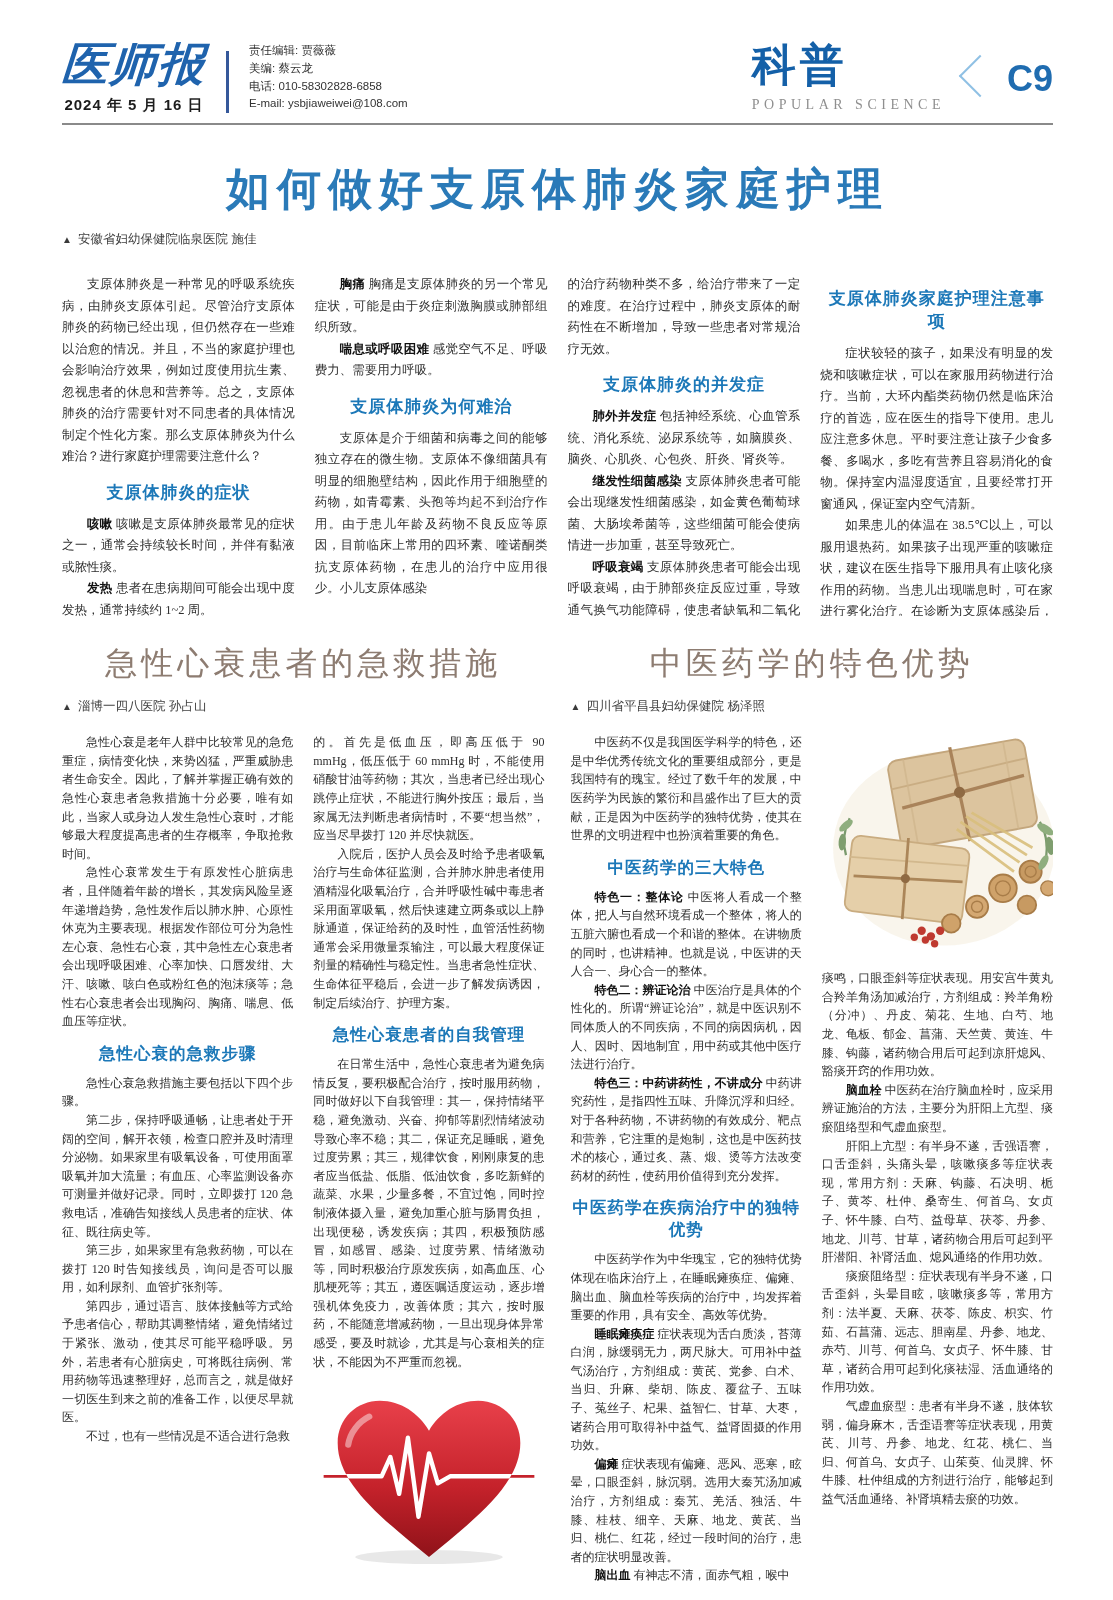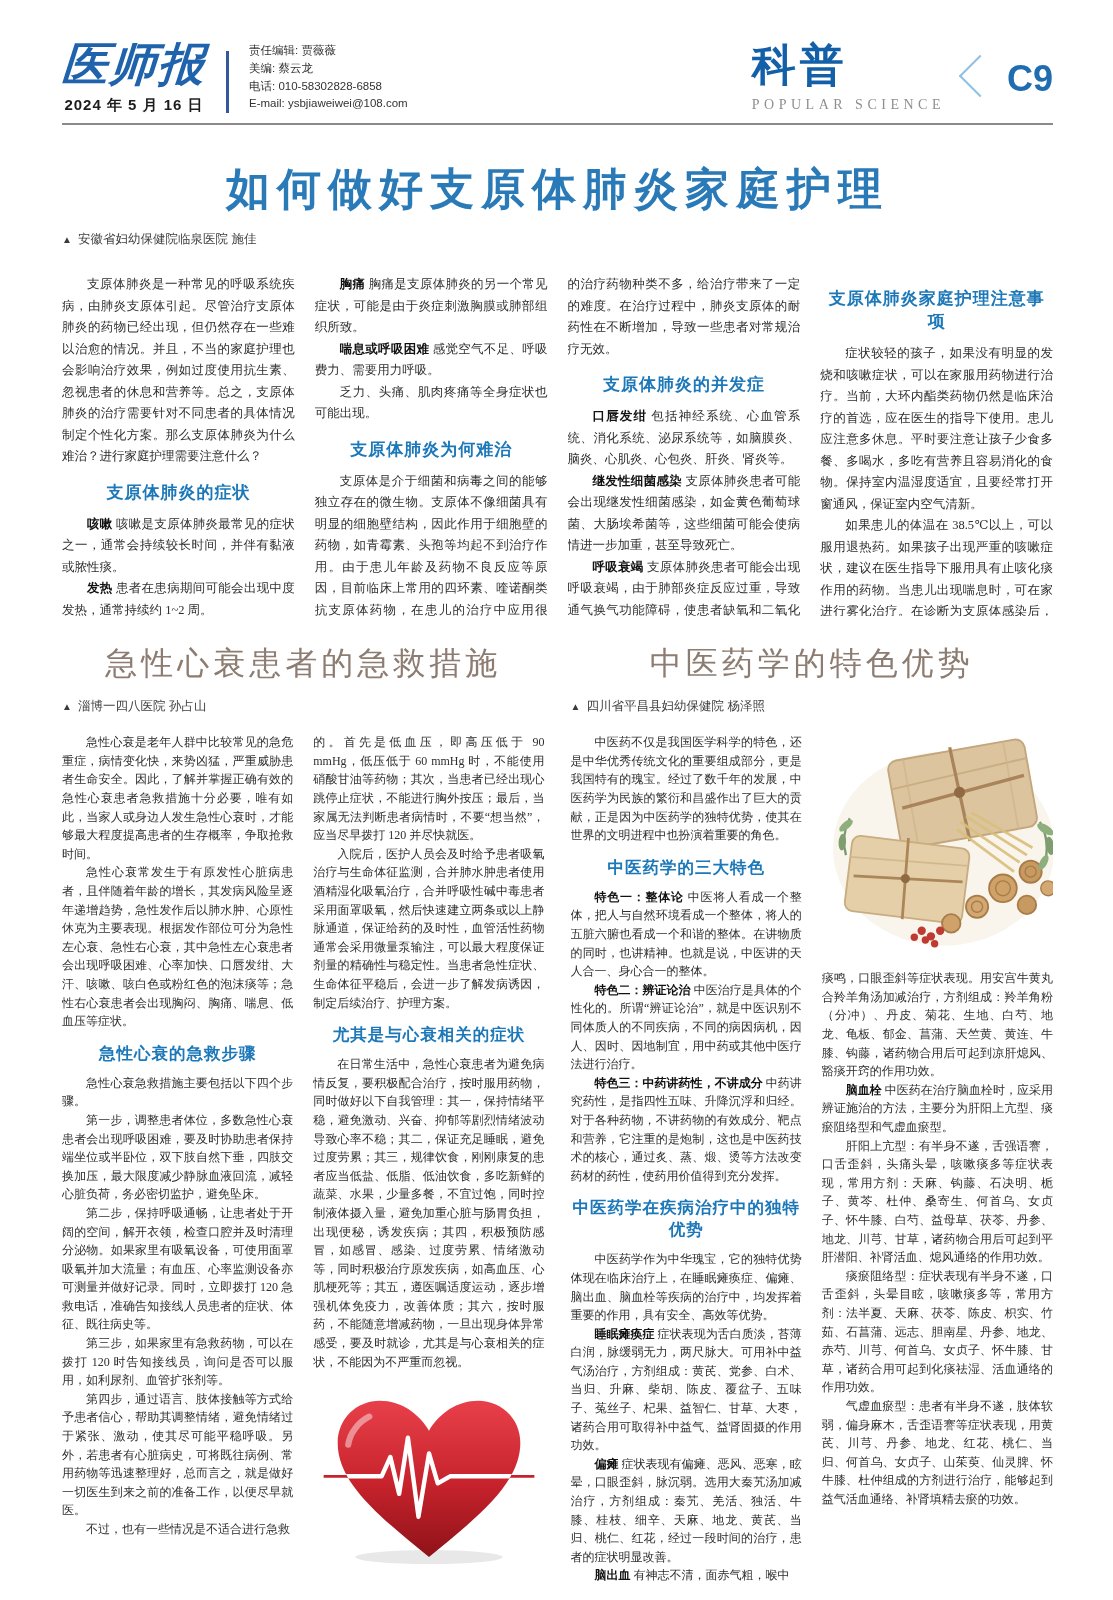--- a/index.html
+++ b/index.html
@@ -98,28 +98,27 @@
     <div class="cols4">
       <div class="tcol">
           <p>支原体肺炎是一种常见的呼吸系统疾病，由肺炎支原体引起。尽管治疗支原体肺炎的药物已经出现，但仍然存在一些难以治愈的情况。并且，不当的家庭护理也会影响治疗效果，例如过度使用抗生素、忽视患者的休息和营养等。总之，支原体肺炎的治疗需要针对不同患者的具体情况制定个性化方案。那么支原体肺炎为什么难治？进行家庭护理需要注意什么？</p>
           <div class="col-h">支原体肺炎的症状</div>
           <p><span class="lead">咳嗽</span>  咳嗽是支原体肺炎最常见的症状之一，通常会持续较长时间，并伴有黏液或脓性痰。</p>
           <p><span class="lead">发热</span>  患者在患病期间可能会出现中度发热，通常持续约 1~2 周。</p>
         </div>
       <div class="tcol">
           <p><span class="lead">胸痛</span>  胸痛是支原体肺炎的另一个常见症状，可能是由于炎症刺激胸膜或肺部组织所致。</p>
           <p><span class="lead">喘息或呼吸困难</span>  感觉空气不足、呼吸费力、需要用力呼吸。</p>
-          <p>乏力、头痛、肌肉疼痛等全身症状也可能出现。</p>
           <div class="col-h">支原体肺炎为何难治</div>
           <p>支原体是介于细菌和病毒之间的能够独立存在的微生物。支原体不像细菌具有明显的细胞壁结构，因此作用于细胞壁的药物，如青霉素、头孢等均起不到治疗作用。由于患儿年龄及药物不良反应等原因，目前临床上常用的四环素、喹诺酮类抗支原体药物，在患儿的治疗中应用很少。小儿支原体感染</p>
         </div>
       <div class="tcol">
           <p class="noind">的治疗药物种类不多，给治疗带来了一定的难度。在治疗过程中，肺炎支原体的耐药性在不断增加，导致一些患者对常规治疗无效。</p>
           <div class="col-h">支原体肺炎的并发症</div>
-          <p><span class="lead">口唇发绀</span>  包括神经系统、心血管系统、消化系统、泌尿系统等，如脑膜炎、脑炎、心肌炎、心包炎、肝炎、肾炎等。</p>
+          <p><span class="lead">肺外并发症</span>  包括神经系统、心血管系统、消化系统、泌尿系统等，如脑膜炎、脑炎、心肌炎、心包炎、肝炎、肾炎等。</p>
           <p><span class="lead">继发性细菌感染</span>  支原体肺炎患者可能会出现继发性细菌感染，如金黄色葡萄球菌、大肠埃希菌等，这些细菌可能会使病情进一步加重，甚至导致死亡。</p>
           <p><span class="lead">呼吸衰竭</span>  支原体肺炎患者可能会出现呼吸衰竭，由于肺部炎症反应过重，导致通气换气功能障碍，使患者缺氧和二氧化碳潴留，进而出现呼吸衰竭。</p>
         </div>
       <div class="tcol">
           <div class="col-h">支原体肺炎家庭护理注意事项</div>
           <p>症状较轻的孩子，如果没有明显的发烧和咳嗽症状，可以在家服用药物进行治疗。当前，大环内酯类药物仍然是临床治疗的首选，应在医生的指导下使用。患儿应注意多休息。平时要注意让孩子少食多餐、多喝水，多吃有营养且容易消化的食物。保持室内温湿度适宜，且要经常打开窗通风，保证室内空气清新。</p>
           <p>如果患儿的体温在 38.5℃以上，可以服用退热药。如果孩子出现严重的咳嗽症状，建议在医生指导下服用具有止咳化痰作用的药物。当患儿出现喘息时，可在家进行雾化治疗。在诊断为支原体感染后，就要在医生的指导下，按时足量、足疗程地用药，不要随意减量或者停药，以免产生抗药性，导致难治性支原体肺炎。</p>
         </div>
     </div>
   </div>
@@ -130,31 +129,30 @@
       <div class="half-title">急性心衰患者的急救措施</div>
       <div class="byline">
         <span class="tri">▲</span><span>淄博一四八医院  孙占山</span>
       </div>
       <div class="cols2">
         <div class="bcol">
             <p>急性心衰是老年人群中比较常见的急危重症，病情变化快，来势凶猛，严重威胁患者生命安全。因此，了解并掌握正确有效的急性心衰患者急救措施十分必要，唯有如此，当家人或身边人发生急性心衰时，才能够最大程度提高患者的生存概率，争取抢救时间。</p>
             <p>急性心衰常发生于有原发性心脏病患者，且伴随着年龄的增长，其发病风险呈逐年递增趋势，急性发作后以肺水肿、心原性休克为主要表现。根据发作部位可分为急性左心衰、急性右心衰，其中急性左心衰患者会出现呼吸困难、心率加快、口唇发绀、大汗、咳嗽、咳白色或粉红色的泡沫痰等；急性右心衰患者会出现胸闷、胸痛、喘息、低血压等症状。</p>
             <div class="col-h">急性心衰的急救步骤</div>
             <p>急性心衰急救措施主要包括以下四个步骤。</p>
-            <p>第一步，调整患者体位，多数急性心衰患者会出现呼吸困难，要及时协助患者保持端坐位或半卧位，双下肢自然下垂，四肢交换加压，最大限度减少静脉血液回流，减轻心脏负荷，务必密切监护，避免坠床。</p>
             <p>第二步，保持呼吸通畅，让患者处于开阔的空间，解开衣领，检查口腔并及时清理分泌物。如果家里有吸氧设备，可使用面罩吸氧并加大流量；有血压、心率监测设备亦可测量并做好记录。同时，立即拨打 120 急救电话，准确告知接线人员患者的症状、体征、既往病史等。</p>
             <p>第三步，如果家里有急救药物，可以在拨打 120 时告知接线员，询问是否可以服用，如利尿剂、血管扩张剂等。</p>
             <p>第四步，通过语言、肢体接触等方式给予患者信心，帮助其调整情绪，避免情绪过于紧张、激动，使其尽可能平稳呼吸。另外，若患者有心脏病史，可将既往病例、常用药物等迅速整理好，总而言之，就是做好一切医生到来之前的准备工作，以便尽早就医。</p>
             <p>不过，也有一些情况是不适合进行急救</p>
           </div>
         <div class="bcol">
           <div>
               <p class="noind">的。首先是低血压，即高压低于 90 mmHg，低压低于 60 mmHg 时，不能使用硝酸甘油等药物；其次，当患者已经出现心跳停止症状，不能进行胸外按压；最后，当家属无法判断患者病情时，不要“想当然”，应当尽早拨打 120 并尽快就医。</p>
               <p>入院后，医护人员会及时给予患者吸氧治疗与生命体征监测，合并肺水肿患者使用酒精湿化吸氧治疗，合并呼吸性碱中毒患者采用面罩吸氧，然后快速建立两条或以上静脉通道，保证给药的及时性，血管活性药物通常会采用微量泵输注，可以最大程度保证剂量的精确性与稳定性。当患者急性症状、生命体征平稳后，会进一步了解发病诱因，制定后续治疗、护理方案。</p>
-              <div class="col-h">尤其是与心衰相关的症状</div>
+              <div class="col-h">急性心衰患者的自我管理</div>
               <p>在日常生活中，急性心衰患者为避免病情反复，要积极配合治疗，按时服用药物，同时做好以下自我管理：其一，保持情绪平稳，避免激动、兴奋、抑郁等剧烈情绪波动导致心率不稳；其二，保证充足睡眠，避免过度劳累；其三，规律饮食，刚刚康复的患者应当低盐、低脂、低油饮食，多吃新鲜的蔬菜、水果，少量多餐，不宜过饱，同时控制液体摄入量，避免加重心脏与肠胃负担，出现便秘，诱发疾病；其四，积极预防感冒，如感冒、感染、过度劳累、情绪激动等，同时积极治疗原发疾病，如高血压、心肌梗死等；其五，遵医嘱适度运动，逐步增强机体免疫力，改善体质；其六，按时服药，不能随意增减药物，一旦出现身体异常感受，要及时就诊，尤其是与心衰相关的症状，不能因为不严重而忽视。</p>
             </div>
           <div class="heart-wrap">
             <svg width="212" height="180" viewBox="0 0 240 205">
               <defs>
                 <linearGradient id="hg" x1="0" y1="0" x2="0" y2="1">
                   <stop offset="0" stop-color="#e8404a"></stop>
                   <stop offset="0.55" stop-color="#c5222b"></stop>
                   <stop offset="1" stop-color="#8f1219"></stop>
                 </linearGradient>

